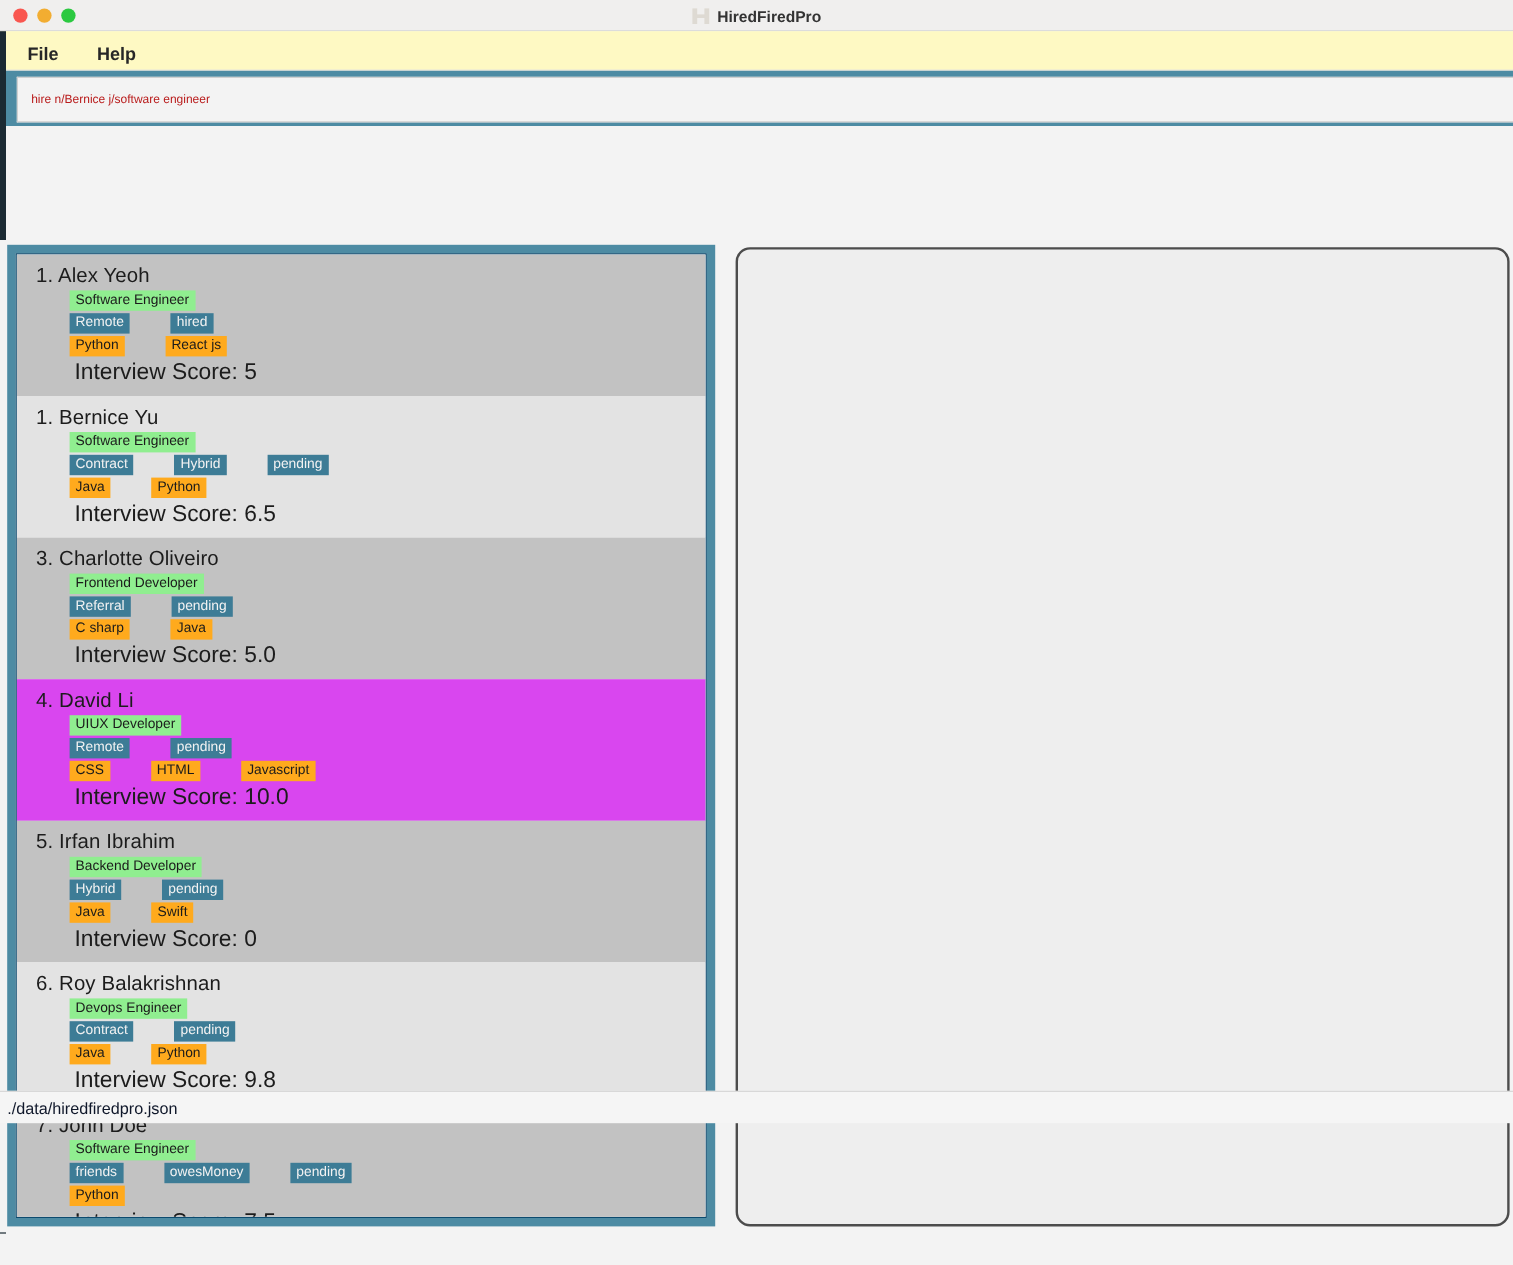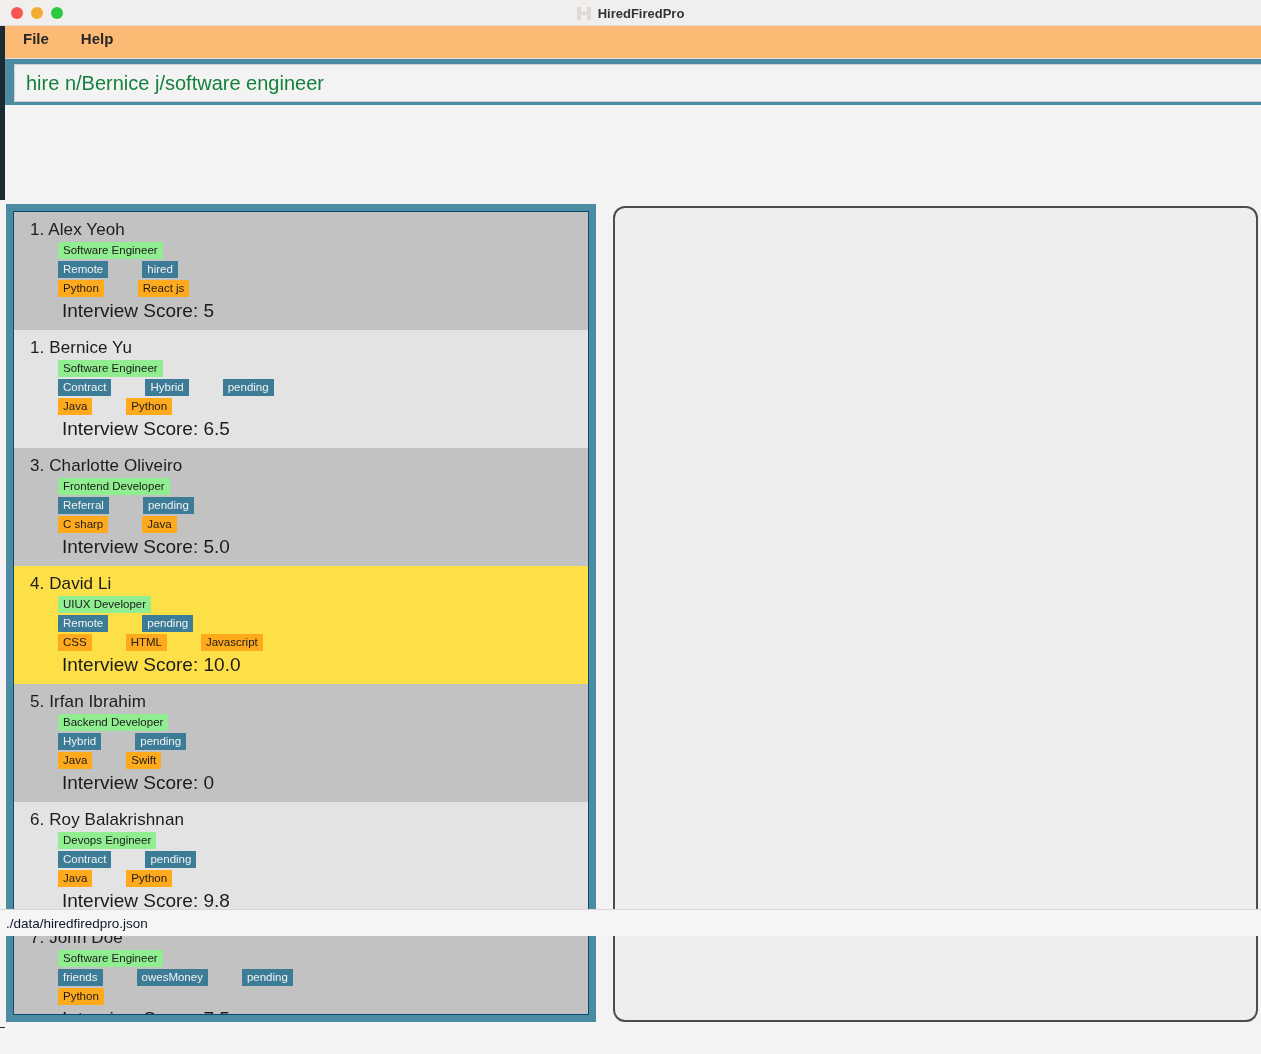--- a/index.html
+++ b/index.html
@@ -44,23 +44,23 @@
   .app-icon::after  { right: 0; }
   .app-icon span {
     position: absolute; left: 3px; top: 5px; width: 8px; height: 3px; background: #dedad3;
   }
   .title-text { font-size: 13px; font-weight: bold; color: #333; }
 
   
   .menubar {
     position: absolute; top: 26px; left: 0;
     width: 1261px; height: 33px;
-    background: #fdba74;
+    background: #fef9c3;
     border-bottom: 1px solid #e0e0e0;
-    display: flex; align-items: flex-start;
+    display: flex; align-items: flex-end;
   }
   .menu-item {
     font-size: 15px; font-weight: bold; color: #272727;
     padding: 4px 11px; margin-left: 10px; cursor: default;
   }
   .menu-item:first-child { margin-left: 12px; }
 
   
   .left-strip {
     position: absolute; left: 0; top: 26px; width: 5px; height: 1002px;
@@ -73,21 +73,21 @@
     background: #4d8ba3;
     padding: 5px 0 3px 9px;
   }
   .cmdbox {
     width: 100%; height: 38px;
     background: #f3f3f3;
     border: 1px solid #cfcfcf; border-right: 0;
     display: flex; align-items: center;
     padding-left: 11px;
   }
-  .cmdbox-text { font-size: 20px; color: #15803d; }
+  .cmdbox-text { font-size: 10px; color: #b91c1c; }
 
   
   .resultbox-wrap {
     position: absolute; left: 5px; top: 105px; width: 1256px; height: 95px;
     background: #4d8ba3;
     padding: 9px 0 5px 9px;
   }
   .resultbox {
     width: 100%; height: 81px;
     background: #c0c0c0;
@@ -114,21 +114,21 @@
     background: #f7f7f7;
     border: 1px solid #0c4a6e;
     overflow: hidden;
   }
   .person-card {
     padding: 8px 0 8px 16px;
     border: none;
   }
   .person-card.even { background: #e3e3e3; }
   .person-card.odd  { background: #c2c2c2; }
-  .person-card.selected { background: #fde047; }
+  .person-card.selected { background: #d946ef; }
 
   .person-name {
     font-size: 17px; color: #1c1c1c; margin-bottom: 2px; letter-spacing: .1px;
   }
   .tag-row { display: flex; flex-wrap: wrap; gap: 6px; margin-bottom: 2px; }
   .tag {
     font-size: 11.5px; line-height: 14px;
     padding: 1px 5px 2px 5px;
     white-space: nowrap;
     margin-left: 28px;

